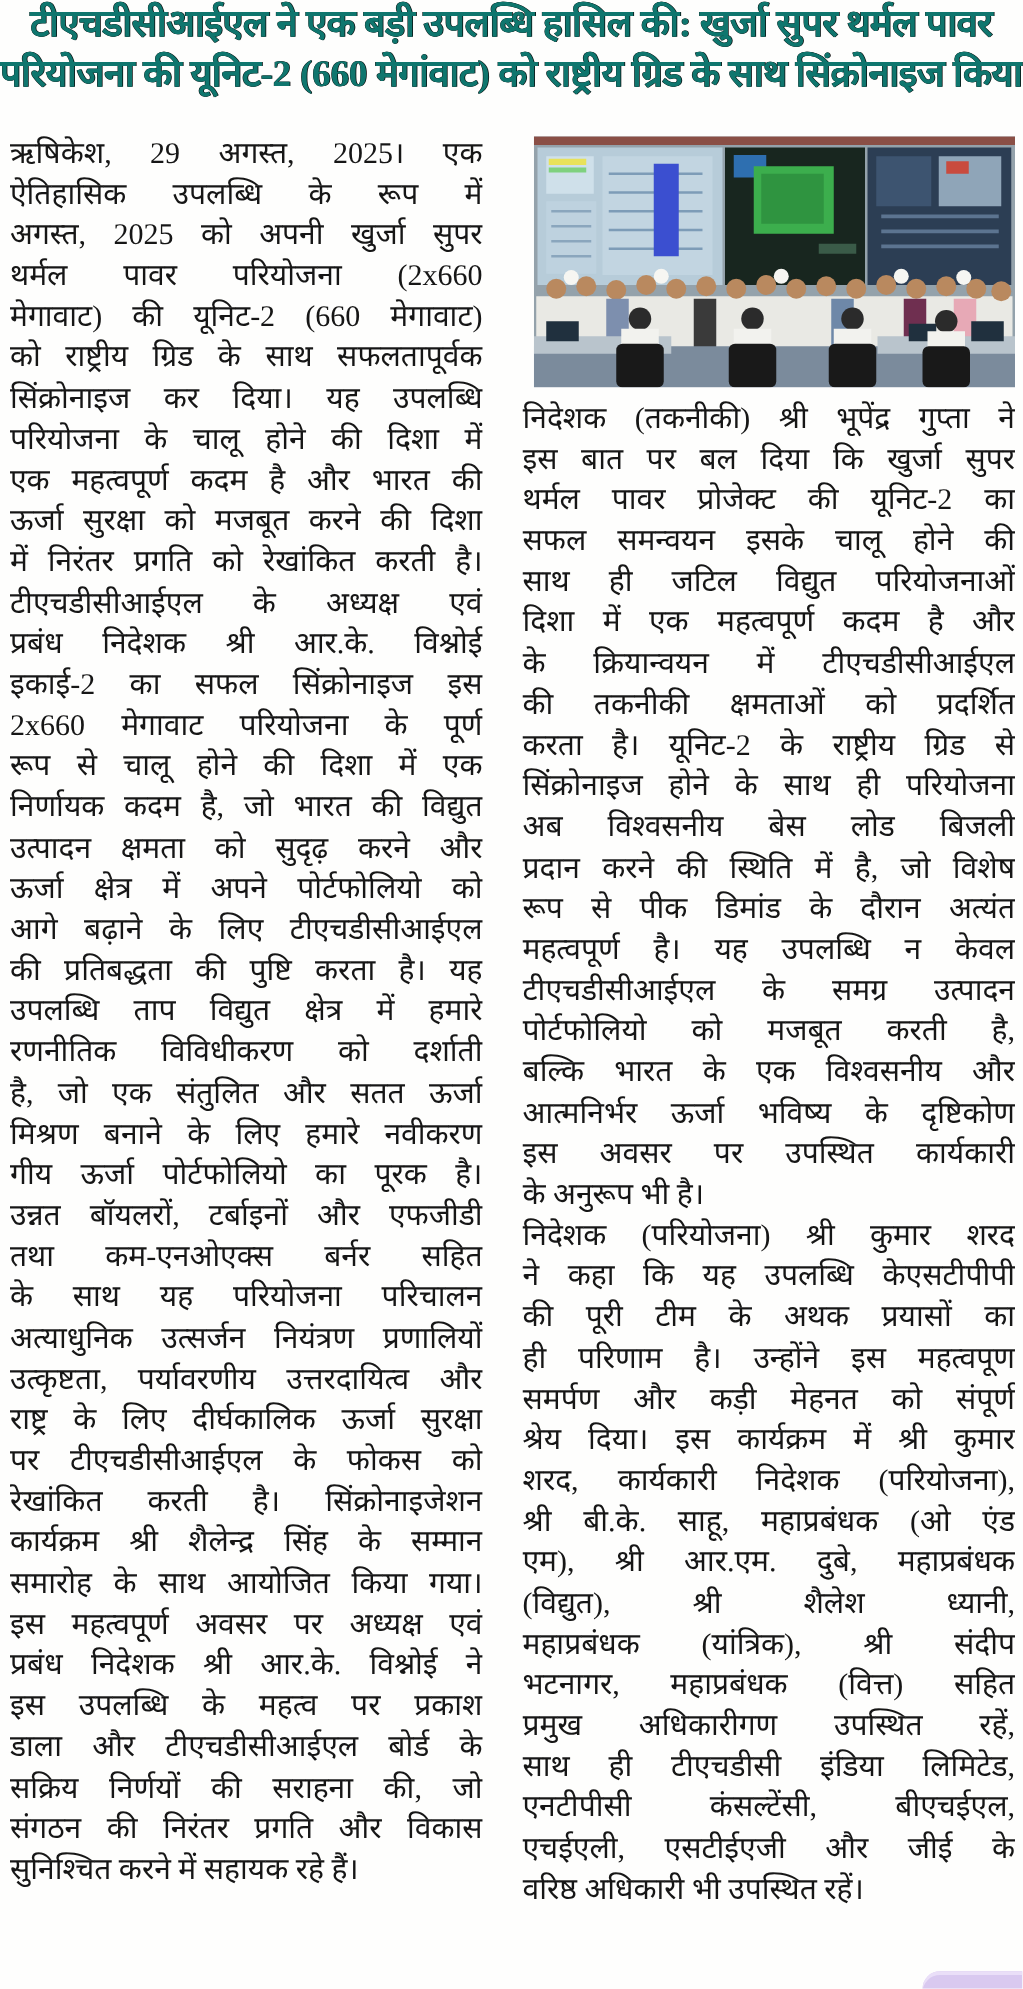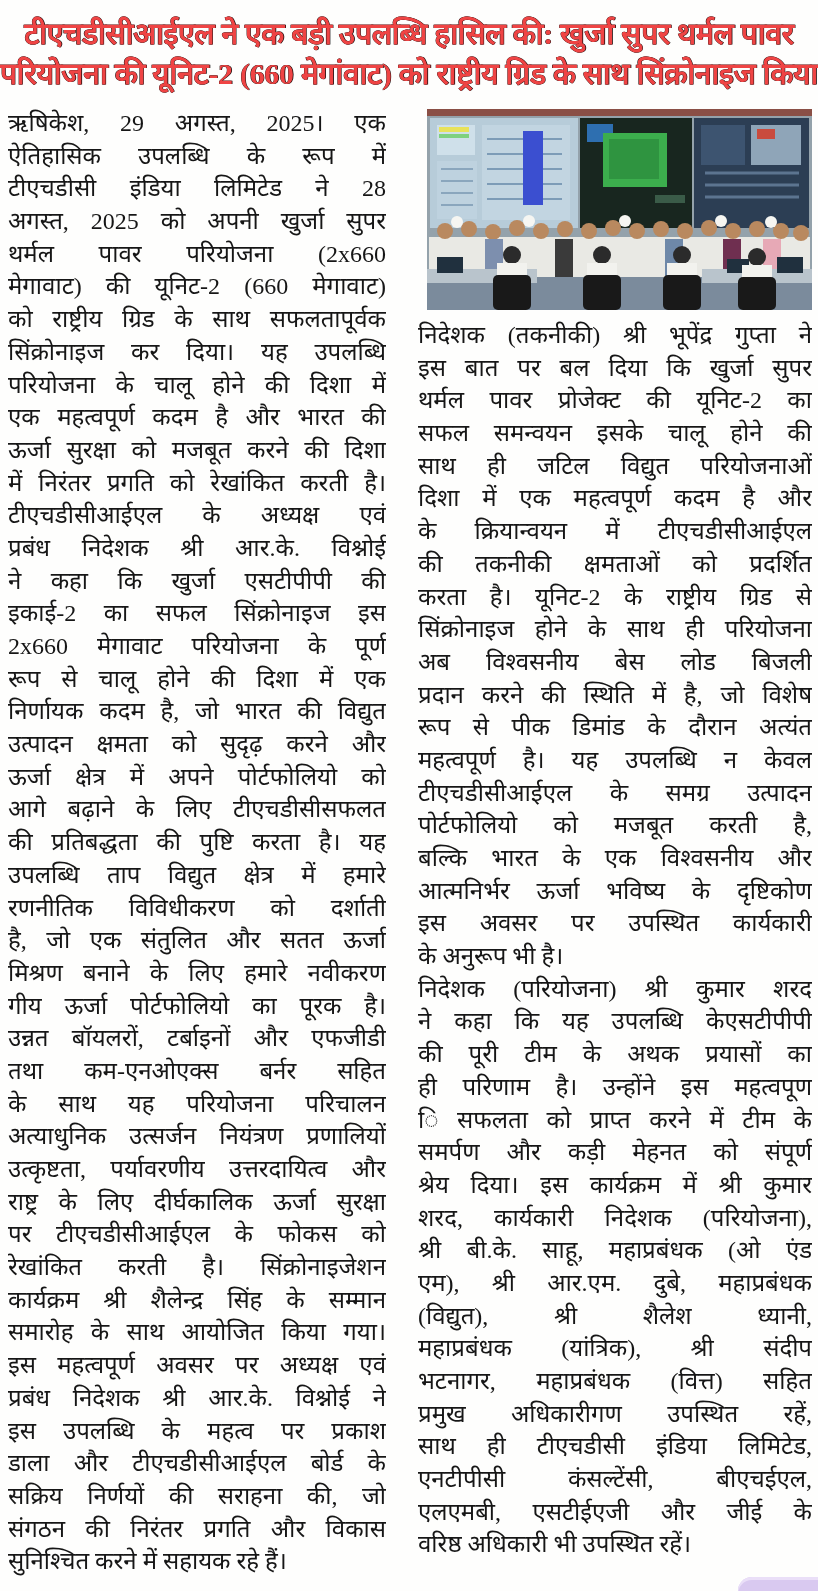--- a/index.html
+++ b/index.html
@@ -9,24 +9,23 @@
     font-family: "Liberation Serif", "DejaVu Serif", serif;
     overflow: hidden;
   }
   .page {
     position: relative;
     width: 818px; height: 1591px;
     background: #fefefd;
     overflow: hidden;
   }
   .headline {
-    padding-top: 14px;
     text-align: center;
     font-weight: 900;
-    color: #ef4444;
+    color: #0f766e;
   }
   .headline .hl-line {
     font-size: 30px;
     line-height: 40px;
     white-space: nowrap;
     letter-spacing: -0.3px;
     text-shadow: 0.6px 0 0 #0a0a0a, -0.3px 0 0 #0a0a0a;
   }
   .columns {
     position: absolute;
@@ -71,40 +70,38 @@
   <div class="headline">
     <div class="hl-line">टीएचडीसीआईएल ने एक बड़ी उपलब्धि हासिल की: खुर्जा सुपर थर्मल पावर</div>
     <div class="hl-line">परियोजना की यूनिट-2 (660 मेगांवाट) को राष्ट्रीय ग्रिड के साथ सिंक्रोनाइज किया गया</div>
   </div>
 
   <div class="columns">
 
     <div class="col">
         <div class="bodyline">ऋषिकेश, 29 अगस्त, 2025। एक</div>
         <div class="bodyline">ऐतिहासिक उपलब्धि के रूप में</div>
-        <div class="bodyline">टीएचडीसी इंडिया लिमिटेड ने 28</div>
         <div class="bodyline">अगस्त, 2025 को अपनी खुर्जा सुपर</div>
         <div class="bodyline">थर्मल पावर परियोजना (2x660</div>
         <div class="bodyline">मेगावाट) की यूनिट-2 (660 मेगावाट)</div>
         <div class="bodyline">को राष्ट्रीय ग्रिड के साथ सफलतापूर्वक</div>
         <div class="bodyline">सिंक्रोनाइज कर दिया। यह उपलब्धि</div>
         <div class="bodyline">परियोजना के चालू होने की दिशा में</div>
         <div class="bodyline">एक महत्वपूर्ण कदम है और भारत की</div>
         <div class="bodyline">ऊर्जा सुरक्षा को मजबूत करने की दिशा</div>
         <div class="bodyline">में निरंतर प्रगति को रेखांकित करती है।</div>
         <div class="bodyline">टीएचडीसीआईएल के अध्यक्ष एवं</div>
         <div class="bodyline">प्रबंध निदेशक श्री आर.के. विश्नोई</div>
-        <div class="bodyline">ने कहा कि खुर्जा एसटीपीपी की</div>
         <div class="bodyline">इकाई-2 का सफल सिंक्रोनाइज इस</div>
         <div class="bodyline">2x660 मेगावाट परियोजना के पूर्ण</div>
         <div class="bodyline">रूप से चालू होने की दिशा में एक</div>
         <div class="bodyline">निर्णायक कदम है, जो भारत की विद्युत</div>
         <div class="bodyline">उत्पादन क्षमता को सुदृढ़ करने और</div>
         <div class="bodyline">ऊर्जा क्षेत्र में अपने पोर्टफोलियो को</div>
-        <div class="bodyline">आगे बढ़ाने के लिए टीएचडीसीसफलत</div>
+        <div class="bodyline">आगे बढ़ाने के लिए टीएचडीसीआईएल</div>
         <div class="bodyline">की प्रतिबद्धता की पुष्टि करता है। यह</div>
         <div class="bodyline">उपलब्धि ताप विद्युत क्षेत्र में हमारे</div>
         <div class="bodyline">रणनीतिक विविधीकरण को दर्शाती</div>
         <div class="bodyline">है, जो एक संतुलित और सतत ऊर्जा</div>
         <div class="bodyline">मिश्रण बनाने के लिए हमारे नवीकरण</div>
         <div class="bodyline">गीय ऊर्जा पोर्टफोलियो का पूरक है।</div>
         <div class="bodyline">उन्नत बॉयलरों, टर्बाइनों और एफजीडी</div>
         <div class="bodyline">तथा कम-एनओएक्स बर्नर सहित</div>
         <div class="bodyline">के साथ यह परियोजना परिचालन</div>
         <div class="bodyline">अत्याधुनिक उत्सर्जन नियंत्रण प्रणालियों</div>
@@ -225,33 +222,32 @@
           <div class="bodyline">टीएचडीसीआईएल के समग्र उत्पादन</div>
           <div class="bodyline">पोर्टफोलियो को मजबूत करती है,</div>
           <div class="bodyline">बल्कि भारत के एक विश्वसनीय और</div>
           <div class="bodyline">आत्मनिर्भर ऊर्जा भविष्य के दृष्टिकोण</div>
           <div class="bodyline">इस अवसर पर उपस्थित कार्यकारी</div>
           <div class="bodyline para-end">के अनुरूप भी है।</div>
           <div class="bodyline">निदेशक (परियोजना) श्री कुमार शरद</div>
           <div class="bodyline">ने कहा कि यह उपलब्धि केएसटीपीपी</div>
           <div class="bodyline">की पूरी टीम के अथक प्रयासों का</div>
           <div class="bodyline">ही परिणाम है। उन्होंने इस महत्वपूण</div>
-          <div class="bodyline">ि सफलता को प्राप्त करने में टीम के</div>
           <div class="bodyline">समर्पण और कड़ी मेहनत को संपूर्ण</div>
           <div class="bodyline">श्रेय दिया। इस कार्यक्रम में श्री कुमार</div>
           <div class="bodyline">शरद, कार्यकारी निदेशक (परियोजना),</div>
           <div class="bodyline">श्री बी.के. साहू, महाप्रबंधक (ओ एंड</div>
           <div class="bodyline">एम), श्री आर.एम. दुबे, महाप्रबंधक</div>
           <div class="bodyline">(विद्युत), श्री शैलेश ध्यानी,</div>
           <div class="bodyline">महाप्रबंधक (यांत्रिक), श्री संदीप</div>
           <div class="bodyline">भटनागर, महाप्रबंधक (वित्त) सहित</div>
           <div class="bodyline">प्रमुख अधिकारीगण उपस्थित रहें,</div>
           <div class="bodyline">साथ ही टीएचडीसी इंडिया लिमिटेड,</div>
           <div class="bodyline">एनटीपीसी कंसल्टेंसी, बीएचईएल,</div>
-          <div class="bodyline">एलएमबी, एसटीईएजी और जीई के</div>
+          <div class="bodyline">एचईएली, एसटीईएजी और जीई के</div>
           <div class="bodyline para-end">वरिष्ठ अधिकारी भी उपस्थित रहें।</div>
         </div>
     </div>
 
   </div>
 
   <div class="corner-accent"></div>
 
 </div>
 

